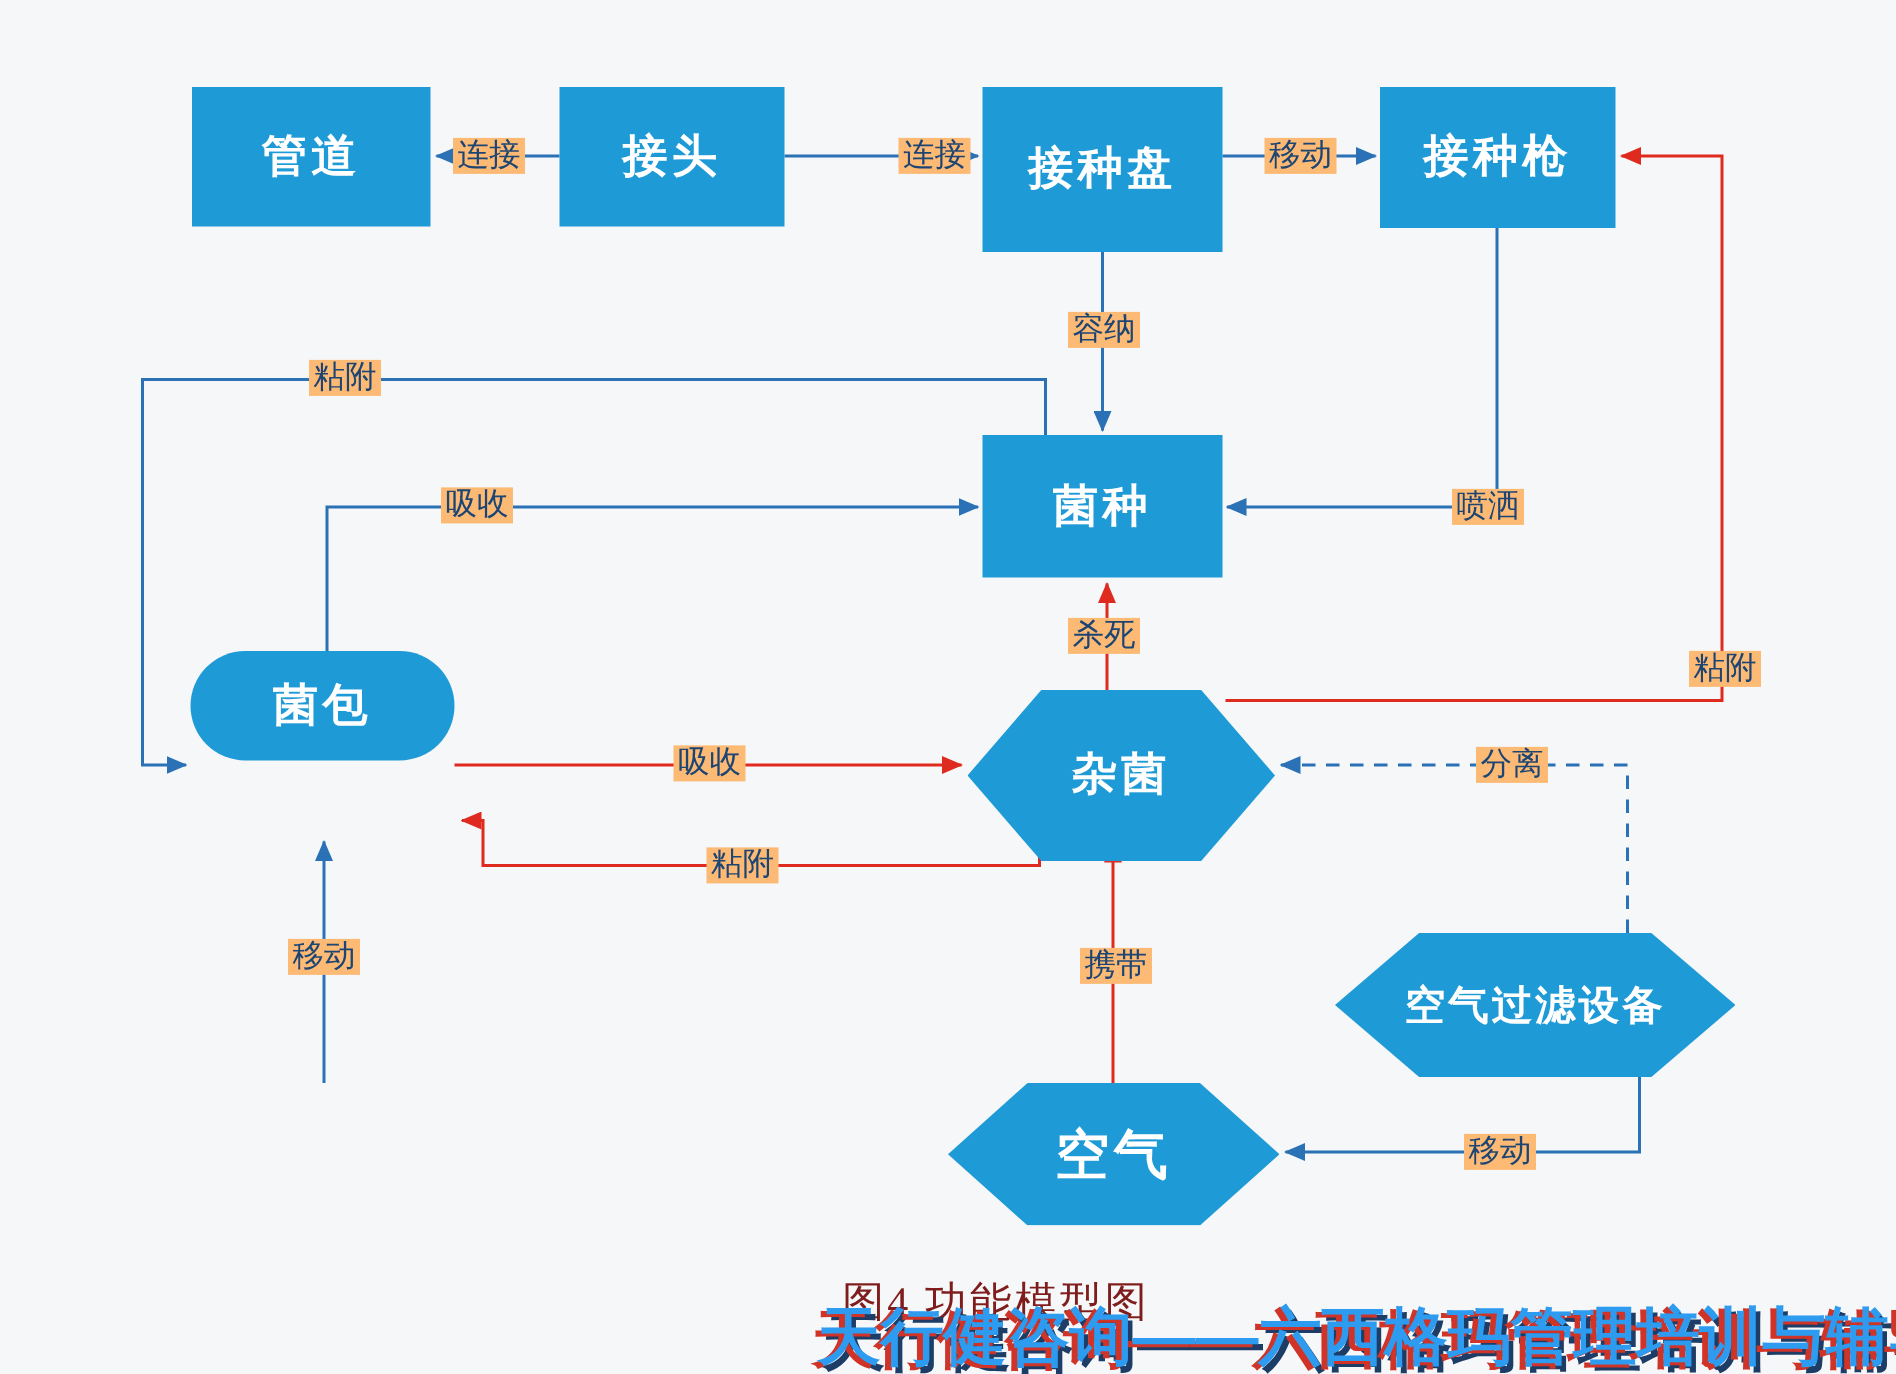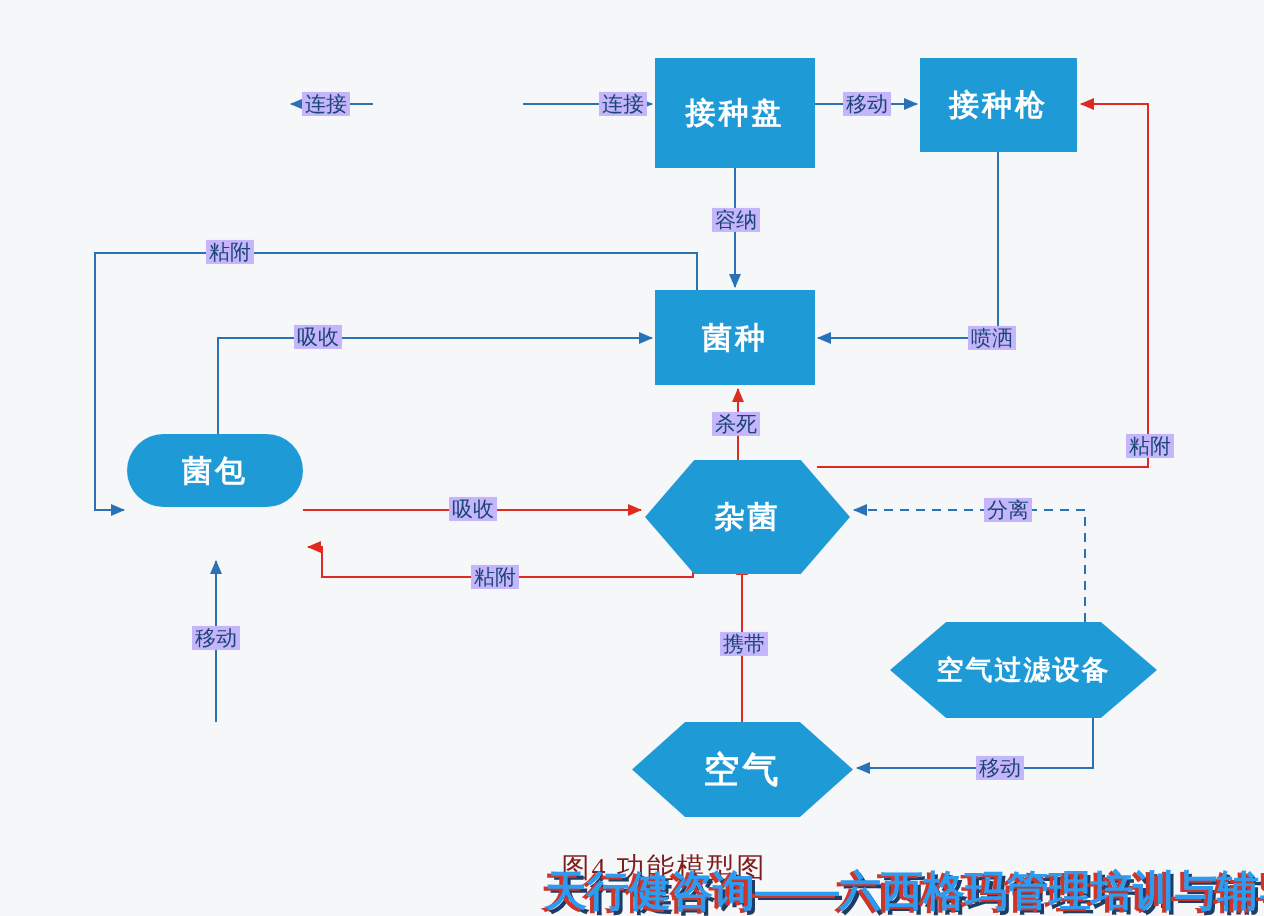--- a/index.html
+++ b/index.html
@@ -17,21 +17,21 @@
     position:absolute;background:#1e9ad7;color:#ffffff;
     display:flex;align-items:center;justify-content:center;
     font-weight:700;font-size:30px;letter-spacing:3px;line-height:1;
     user-select:none;
   }
   .rounded{border-radius:46px;}
   .hex24{clip-path:polygon(0 50%,24% 0,76% 0,100% 50%,76% 100%,24% 100%);}
   .hex21{clip-path:polygon(0 50%,21% 0,79% 0,100% 50%,79% 100%,21% 100%);font-size:27px;letter-spacing:2px;align-items:center;}
   .elabel{
     position:absolute;transform:translate(-50%,-50%);
-    font-size:21px;color:#1c4574;background:#c4b5fd;
+    font-size:21px;color:#1c4574;background:#fdba74;
     padding:0 3px;white-space:nowrap;line-height:1.15;
   }
   .caption{
     position:absolute;left:664px;top:849px;transform:translateX(-50%);
     font-family:"Liberation Serif","DejaVu Serif",serif;
     font-size:28px;color:#7f1d1d;letter-spacing:2px;white-space:nowrap;
   }
   .watermark{
     position:absolute;left:545px;top:863px;
     font-size:42px;font-weight:800;color:#2d9cf0;
@@ -66,20 +66,26 @@
 
     <path class="dl" d="M1085,622 L1085,510 L854,510" marker-end="url(#mb)"></path>
 
     <path class="rl" d="M303,510 L641,510" marker-end="url(#mr)"></path>
     <path class="rl" d="M738,460 L738,389" marker-end="url(#mr)"></path>
     <path class="rl" d="M693,558 L693,577 L322,577 L322,547 L308,547" marker-end="url(#mr)"></path>
     <path class="rl" d="M817,467 L1148,467 L1148,104 L1081,104" marker-end="url(#mr)"></path>
     <path class="rl" d="M742,722 L742,562" marker-end="url(#mr)"></path>
   </svg>
 
+  <div class="node" style="left:128px;top:58px;width:159px;height:93px">
+    <span>管道</span>
+  </div>
+  <div class="node" style="left:373px;top:58px;width:150px;height:93px">
+    <span>接头</span>
+  </div>
   <div class="node" style="left:655px;top:58px;width:160px;height:110px">
     <span>接种盘</span>
   </div>
   <div class="node" style="left:655px;top:290px;width:160px;height:95px">
     <span>菌种</span>
   </div>
   <div class="node" style="left:920px;top:58px;width:157px;height:94px">
     <span>接种枪</span>
   </div>
   <div class="node rounded" style="left:127px;top:434px;width:176px;height:73px">

